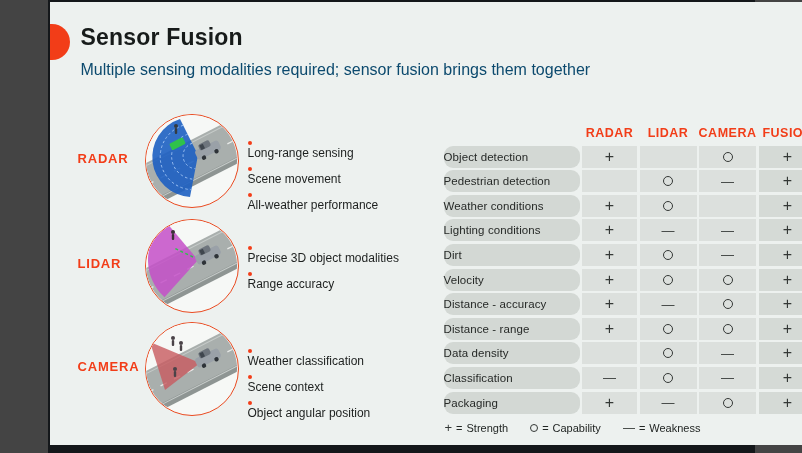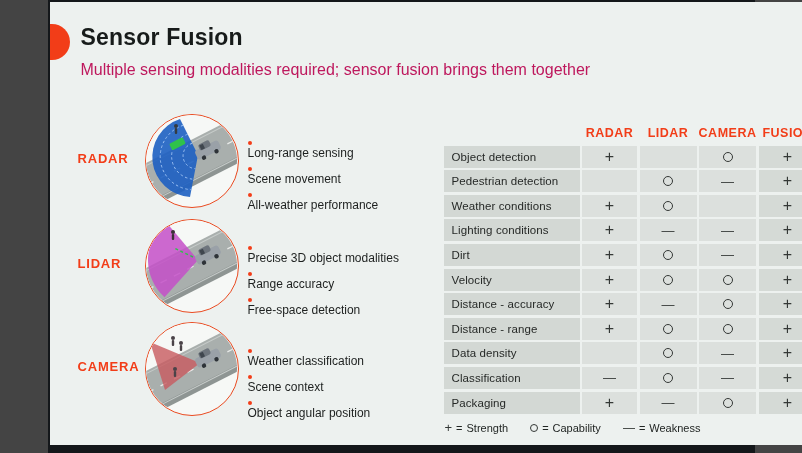--- a/index.html
+++ b/index.html
@@ -2,39 +2,39 @@
 <html style="--accent: #f23d18; --bg: #edf1ef; --labelBg: #d3d8d4; --cellBg: #dce0dd; --fusionBg: #d5dad6;"><head>
 <meta charset="utf-8">
 <style>
   html,body{margin:0;padding:0;background:#444;}
   *{box-sizing:border-box;font-family:"Liberation Sans","DejaVu Sans",sans-serif;}
   .frame{position:relative;width:707px;height:453px;background:#14171a;margin:0 auto;}
   .slide{position:absolute;left:2px;top:2px;width:798px;height:443px;background:var(--bg,#edf1ef);overflow:hidden;}
 
   .accent-dot{position:absolute;left:-16px;top:22px;width:36px;height:36px;border-radius:50%;background:var(--accent,#f23d18);}
   .title{position:absolute;left:31px;top:22px;font-size:23px;font-weight:bold;color:#171b1a;letter-spacing:.2px;}
-  .subtitle{position:absolute;left:31px;top:59px;font-size:16px;color:#be185d;}
+  .subtitle{position:absolute;left:31px;top:59px;font-size:16px;color:#0c4a6e;}
 
   
   .sensor-row{position:absolute;left:0;width:390px;height:91px;}
   .sensor-label{position:absolute;left:28px;top:37px;font-size:13px;font-weight:bold;letter-spacing:.8px;color:var(--accent);}
   .sensor-image{position:absolute;left:95px;top:0;width:94px;height:94px;border:1.5px solid #ea4a20;border-radius:50%;padding:0;overflow:hidden;background:#f6f8f6;}
   .sensor-image svg{display:block;margin:0;}
   .bullets{position:absolute;left:198px;top:21px;margin:0;padding:0;list-style:none;}
   .bullets li{display:flex;align-items:flex-start;font-size:12px;line-height:16px;color:#1d201f;flex-direction:column;}
   .bullet-dot{width:4px;height:4px;border-radius:50%;background:var(--accent);margin:6px 5px 0 0;flex:none;}
 
   
   .table{position:absolute;left:394px;top:121px;display:grid;
          grid-template-columns:136px 55px 57px 57px 58px;
          grid-template-rows:20px repeat(11,22px);
          column-gap:2.5px;row-gap:2.6px;}
   .th{display:flex;align-items:center;justify-content:center;font-size:12.5px;font-weight:bold;
       letter-spacing:.5px;color:var(--accent);background:transparent;}
-  .row-label{background:var(--labelBg,#d3d8d4);font-size:11.5px;color:#262927;display:flex;align-items:center;padding-left:8px;letter-spacing:.1px;}
+  .row-label{background:var(--labelBg,#d3d8d4);font-size:11.5px;color:#262927;display:flex;align-items:center;padding-left:0;letter-spacing:.1px;border-radius:9px;}
   .cell{background:var(--cellBg,#dce0dd);display:flex;align-items:center;justify-content:center;}
   .cell.fusion{background:var(--fusionBg,#d5dad6);}
   .sym-plus{font-size:16px;color:#343836;line-height:1;}
   .sym-minus{font-size:13px;color:#343836;line-height:1;}
   .sym-circle{width:10px;height:10px;border:1.3px solid #343836;border-radius:50%;}
 
   
   .legend{position:absolute;left:395px;top:419px;display:flex;gap:22px;align-items:center;}
   .legend-item{display:flex;align-items:center;gap:4px;font-size:11px;color:#222624;}
   .legend-item .sym-plus{font-size:13px;}
@@ -138,24 +138,20 @@
           </div>
           <ul class="bullets">
             <li>
               <span class="bullet-dot"></span>
               <span class="bullet-text">Precise 3D object modalities</span>
             </li>
             <li>
               <span class="bullet-dot"></span>
               <span class="bullet-text">Range accuracy</span>
             </li>
-            <li>
-              <span class="bullet-dot"></span>
-              <span class="bullet-text">Free-space detection</span>
-            </li>
           </ul>
         </div>
         <div class="sensor-row" style="top: 320px;">
           <div class="sensor-label">CAMERA</div>
           <div class="sensor-image">
             <svg width="91" height="91" viewBox="0 0 91 91">
     <defs>
                 <clipPath id="camera-scene-clip">
                   <circle cx="45.5" cy="45.5" r="45.5"></circle>
                 </clipPath>

